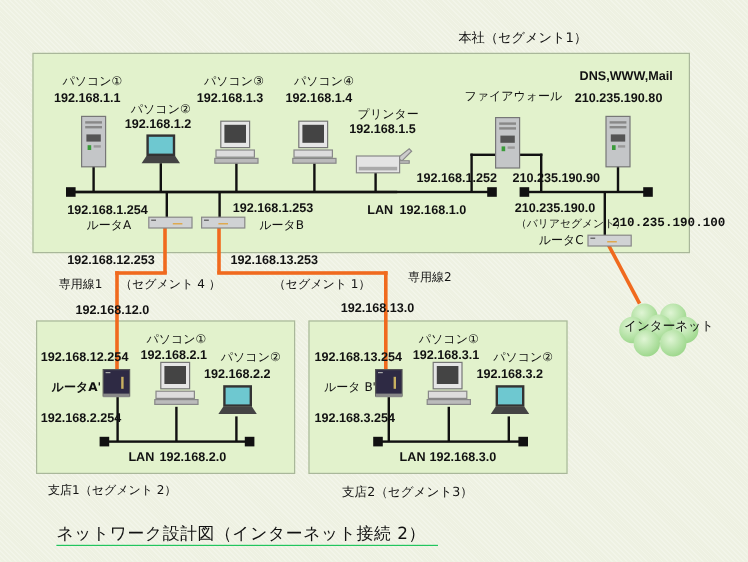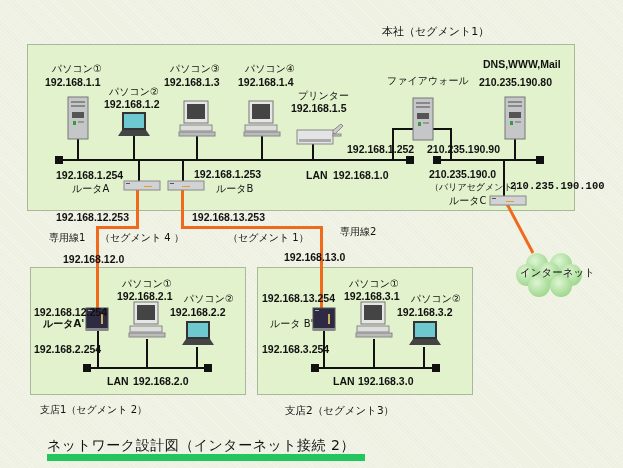--- a/index.html
+++ b/index.html
@@ -8,21 +8,21 @@
     background-image:repeating-linear-gradient(45deg,rgba(255,255,255,0.25) 0 1px,transparent 1px 3px);
     font-family:"DejaVu Sans","Liberation Sans",sans-serif;color:#111;}
   .box{position:absolute;background:#e2f2cc;border:1px solid #a9b79a;box-sizing:border-box;}
   .t{position:absolute;white-space:nowrap;font-size:10px;line-height:12px;}
   .b{font-weight:bold;font-family:"Liberation Sans","DejaVu Sans",sans-serif;font-size:10.5px;}
   .s{font-size:9px;}
   .ln{position:absolute;background:#111;}
   .or{position:absolute;background:#f06a1e;}
   .term{position:absolute;width:8px;height:8px;background:#111;}
   svg{position:absolute;overflow:visible;}
-  .title{position:absolute;left:47px;top:436px;font-size:14px;line-height:18px;border-bottom:7px solid #22c55e;padding-right:10px;letter-spacing:0.5px;}
+  .title{position:absolute;left:47px;top:436px;font-size:14px;line-height:18px;border-bottom:1px solid #22c55e;padding-right:10px;letter-spacing:0.5px;}
 </style>
 </head>
 <body>
 
 <div class="box" style="left:27px;top:44px;width:548px;height:167px;"></div>
 <div class="box" style="left:30px;top:267px;width:216px;height:128px;"></div>
 <div class="box" style="left:257px;top:267px;width:216px;height:128px;"></div>
 
 <div class="t" style="left:382px;top:26px;font-size:11px;">本社（セグメント1）</div>
 <div class="t" style="left:40px;top:404px;font-size:10px;">支店1（セグメント 2）</div>
@@ -193,21 +193,21 @@
     <rect x="4" y="0" width="24" height="18" fill="#333"></rect>
     <rect x="6" y="2" width="20" height="14" fill="#6ec8d0"></rect>
     <polygon points="0,24 32,24 28,18 4,18" fill="#444"></polygon>
   </svg>
 <div class="ln" style="left:85px;top:367px;width:125px;height:2px;"></div>
 <div class="term" style="left:83px;top:364px;"></div>
 <div class="term" style="left:204px;top:364px;"></div>
 <div class="ln" style="left:97px;top:331px;width:2px;height:37px;"></div>
 <div class="ln" style="left:146px;top:339px;width:2px;height:29px;"></div>
 <div class="ln" style="left:196px;top:347px;width:2px;height:21px;"></div>
-<div class="t b" style="left:34px;top:292px;margin-top:14px;">192.168.12.254</div>
+<div class="t b" style="left:34px;top:292px;">192.168.12.254</div>
 <div class="t" style="left:43px;top:318px;font-weight:bold;">ルータA'</div>
 <div class="t b" style="left:34px;top:343px;">192.168.2.254</div>
 <div class="t" style="left:122px;top:278px;">パソコン①</div>
 <div class="t b" style="left:117px;top:290px;">192.168.2.1</div>
 <div class="t" style="left:184px;top:293px;">パソコン②</div>
 <div class="t b" style="left:170px;top:306px;">192.168.2.2</div>
 <div class="t b" style="left:107px;top:375px;">LAN</div>
 <div class="t b" style="left:133px;top:375px;">192.168.2.0</div>
 
 <svg style="left:313px;top:308px;" width="24" height="24">

